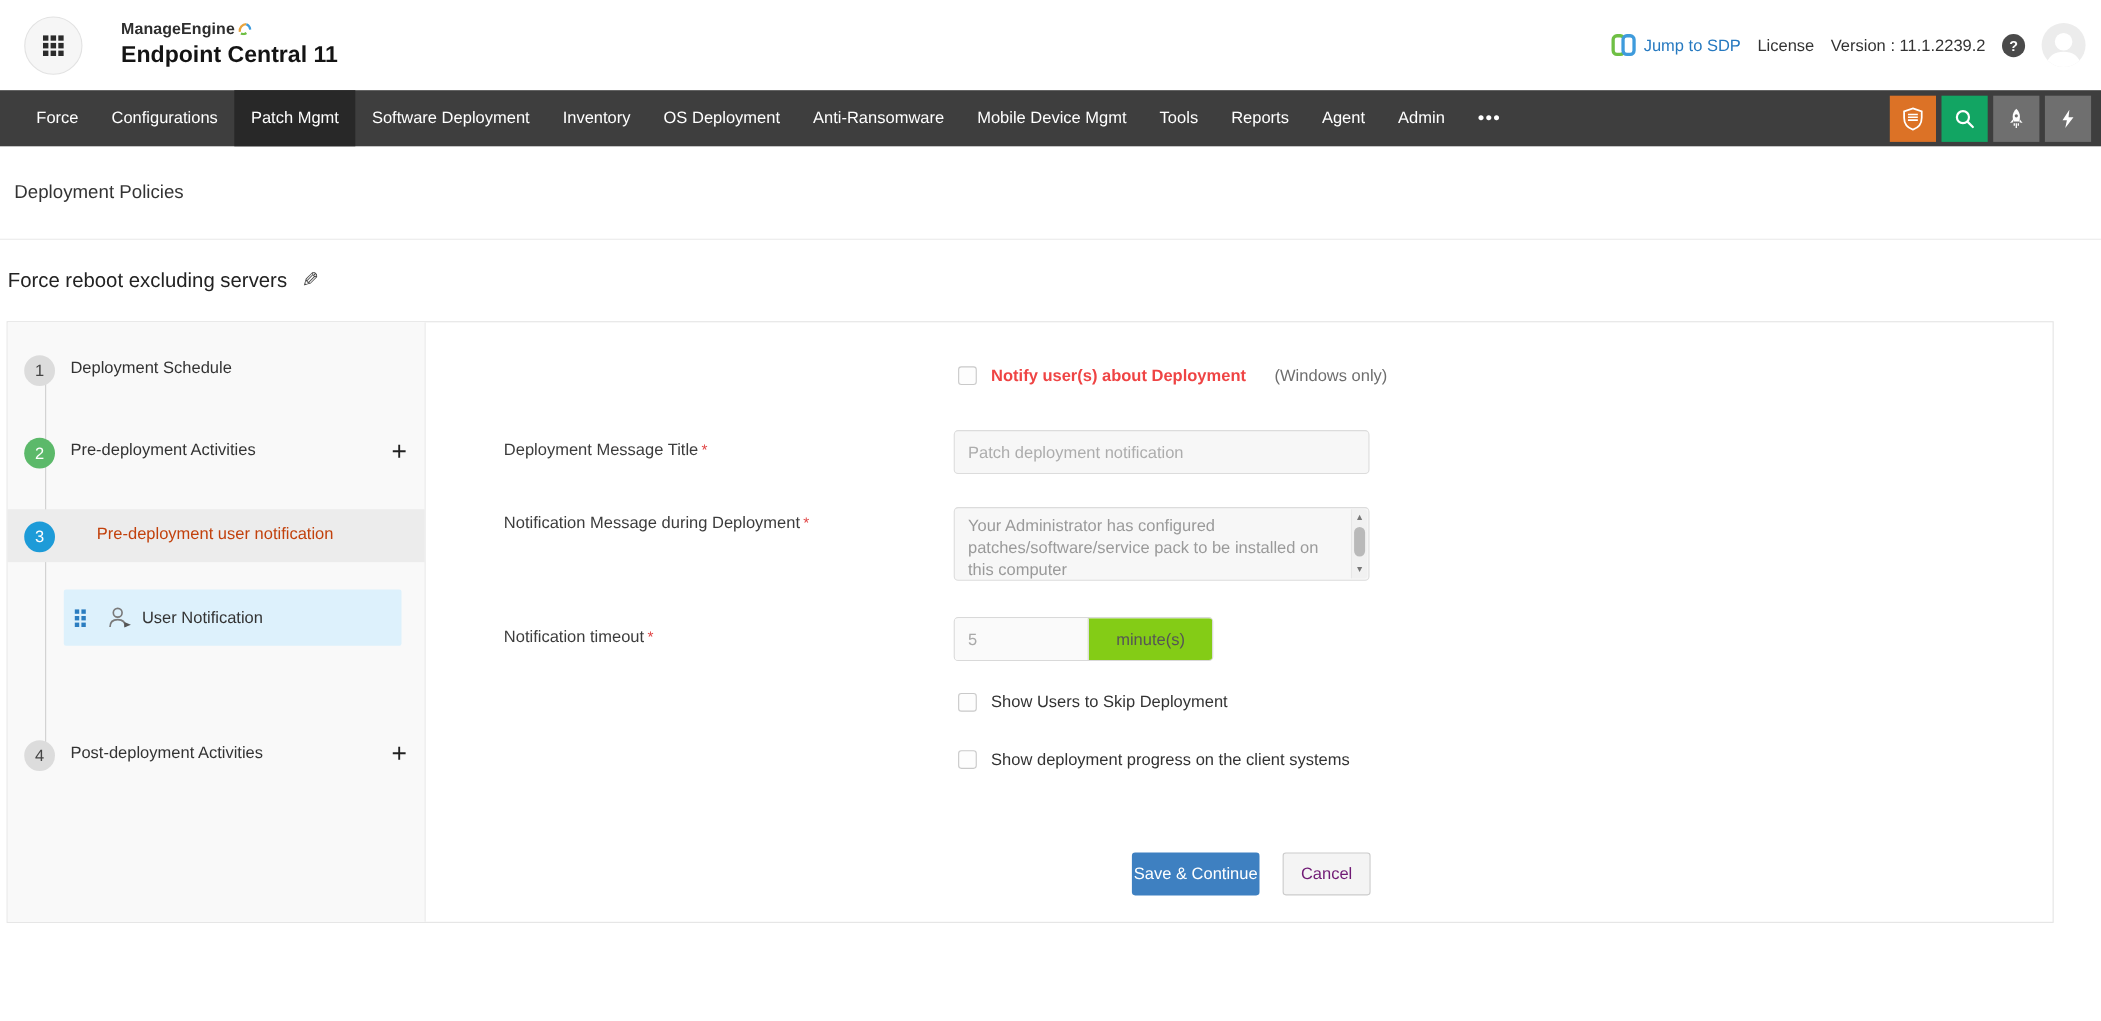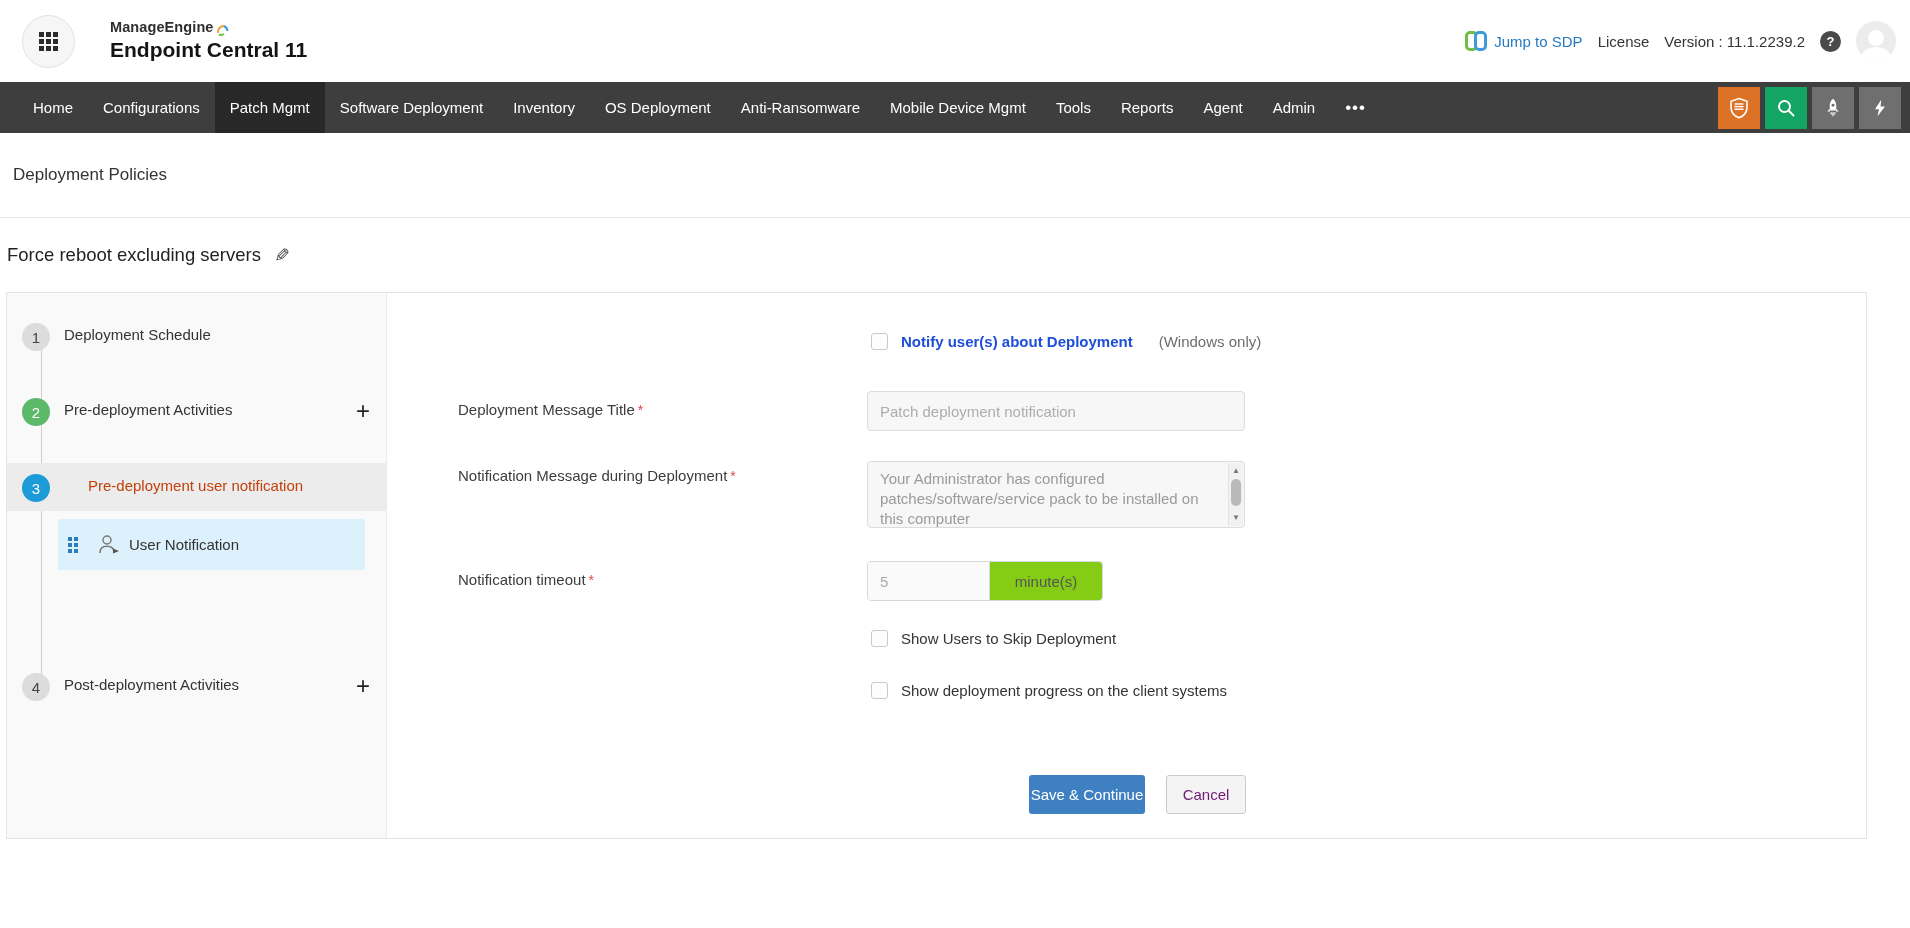--- a/index.html
+++ b/index.html
@@ -3,21 +3,21 @@
 <meta charset="utf-8">
 <style>
   * { margin:0; padding:0; box-sizing:border-box; }
   html,body { width:1910px; height:928px; background:#fff; font-family:"Liberation Sans", sans-serif; overflow:hidden; }
   .app { position:relative; width:1910px; height:928px; }
 
   
   .topbar { height:82px; display:flex; align-items:center; padding:0 14px 0 22px; background:#fff; }
   .apps-btn { width:53px; height:53px; border-radius:50%; background:#f6f6f6; border:1px solid #e2e2e2; display:flex; align-items:center; justify-content:center; cursor:pointer; }
   .brand { margin-left:35px; line-height:1.1; }
-  .brand-top { display:flex; align-items:flex-end; gap:2px; }
+  .brand-top { display:flex; align-items:flex-start; gap:2px; }
   .brand-name { font-size:14.5px; font-weight:bold; color:#2e2e2e; letter-spacing:.1px; }
   .product-name { font-size:21px; font-weight:bold; color:#141414; margin-top:2px; }
   .topbar-right { margin-left:auto; display:flex; align-items:center; gap:15px; font-size:15px; color:#333; }
   .sdp-link { display:flex; align-items:center; gap:7px; cursor:pointer; }
   .sdp-glyph { position:relative; width:22px; height:22px; }
   .sdp-glyph .g1 { position:absolute; left:0; top:1px; width:13px; height:20px; border:3px solid #6fbf44; border-radius:5px; background:#fff; }
   .sdp-glyph .g2 { position:absolute; right:0; top:1px; width:13px; height:20px; border:3px solid #3e9bdc; border-radius:5px; background:#fff; }
   .link-blue { color:#2679c0; }
   .plain-link { color:#333; cursor:pointer; }
   .version-text { color:#333; }
@@ -47,32 +47,32 @@
   .stepper { position:absolute; left:0; top:0; bottom:0; width:380px; background:#f9f9f9; border-right:1px solid #ececec; }
   .step-line { position:absolute; left:34px; top:44px; height:350px; width:1px; background:#cfcfcf; }
   .step-circle { position:absolute; left:15px; width:28px; height:28px; border-radius:50%; display:flex; align-items:center; justify-content:center; font-size:15px; z-index:2; }
   .circ-gray  { background:#dcdcdc; color:#444; }
   .circ-green { background:#5cb96a; color:#fff; }
   .circ-blue  { background:#1d9bd8; color:#fff; }
   .step-label { position:absolute; left:57px; font-size:15px; color:#333; z-index:2; cursor:pointer; white-space:nowrap; }
   .step-label.bold { font-weight:normal; color:#c2410c;margin-left:24px; }
   .step-highlight { position:absolute; left:0; top:170px; width:100%; height:48px; background:#ececec; z-index:1; }
   .step-plus { position:absolute; left:341px; width:30px; height:30px; font-size:24px; color:#222; text-align:center; line-height:28px; cursor:pointer; z-index:2; }
-  .sub-item { position:absolute; left:51px; top:226px; width:307px; height:51px; background:#ddf1fc; border-radius:2px; display:flex; align-items:center; padding-left:10px; cursor:pointer; z-index:2; }
+  .sub-item { position:absolute; left:51px; top:243px; width:307px; height:51px; background:#ddf1fc; border-radius:2px; display:flex; align-items:center; padding-left:10px; cursor:pointer; z-index:2; }
   .drag-handle { display:grid; grid-template-columns:4px 4px; grid-auto-rows:4px; gap:2px; cursor:grab; margin-right:19px; }
   .drag-handle i { background:#2b7dc0; }
   .sub-label { font-size:15px; color:#333; margin-left:8px; }
 
   
   .form-area { position:absolute; left:380px; top:0; right:0; bottom:0; }
   .f-label { position:absolute; left:71px; font-size:15px; color:#3c3c3c; white-space:nowrap; }
   .req { color:#e04646; margin-left:3px; font-size:14px; }
   .checkbox { width:17px; height:17px; border:1px solid #c9c9c9; border-radius:3px; background:#fdfdfd; display:inline-block; flex:none; cursor:pointer; }
   .cb-row { position:absolute; display:flex; align-items:center; gap:13px; font-size:15px; color:#333; }
-  .cb-row .semibold { font-weight:bold; color:#1d4ed8; }
+  .cb-row .semibold { font-weight:bold; color:#ef4444; }
   .cb-hint { color:#6e6e6e; font-weight:normal; margin-left:13px; }
   .text-input { position:absolute; left:480px; width:378px; height:40px; background:#f7f7f7; border:1px solid #dcdcdc; border-radius:4px; font-size:15px; padding:0 12px; color:#555; font-family:"Liberation Sans", sans-serif; }
   .text-input::placeholder { color:#adadad; }
   .textarea-box { position:absolute; left:480px; top:168px; width:378px; height:67px; background:#f7f7f7; border:1px solid #dcdcdc; border-radius:4px; padding:7px 26px 7px 12px; font-size:15px; line-height:1.33; color:#9a9a9a; overflow:hidden; }
   .scrollbar { position:absolute; top:1px; right:1px; bottom:1px; width:15px; background:#f1f1f1; border-left:1px solid #e3e3e3; border-radius:0 3px 3px 0; }
   .sb-arrow { position:absolute; left:0; width:14px; height:14px; font-size:8px; color:#777; display:flex; align-items:center; justify-content:center; cursor:pointer; }
   .sb-up { top:1px; } .sb-down { bottom:1px; }
   .sb-thumb { position:absolute; left:2px; top:16px; width:10px; height:27px; background:#b9b9b9; border-radius:5px; cursor:grab; }
   .timeout-group { position:absolute; left:480px; top:268px; width:236px; height:40px; border:1px solid #d9d9d9; border-radius:4px; display:flex; overflow:hidden; }
   .timeout-val { width:121px; height:100%; border:none; background:#fafafa; font-size:15px; color:#a9a9a9; padding:0 12px; font-family:"Liberation Sans", sans-serif; }
@@ -129,21 +129,21 @@
       <span class="avatar">
         <svg width="40" height="36" viewBox="0 0 40 36">
           <circle cx="20" cy="13" r="8" fill="#fff"></circle>
           <path d="M4 38 C4 26 12 22 20 22 C28 22 36 26 36 38 Z" fill="#fff"></path>
         </svg>
       </span>
     </div>
   </div>
 
   <div class="navbar">
-    <div class="nav-item">Home</div>
+    <div class="nav-item">Force</div>
     <div class="nav-item">Configurations</div>
     <div class="nav-item active">Patch Mgmt</div>
     <div class="nav-item">Software Deployment</div>
     <div class="nav-item">Inventory</div>
     <div class="nav-item">OS Deployment</div>
     <div class="nav-item">Anti-Ransomware</div>
     <div class="nav-item">Mobile Device Mgmt</div>
     <div class="nav-item">Tools</div>
     <div class="nav-item">Reports</div>
     <div class="nav-item">Agent</div>

